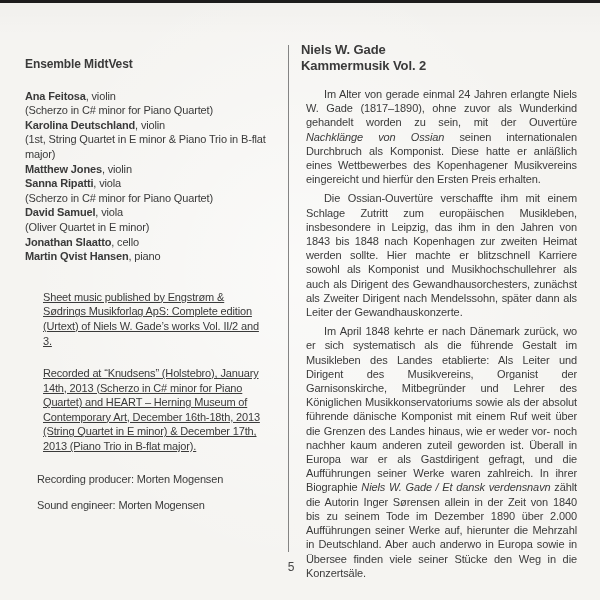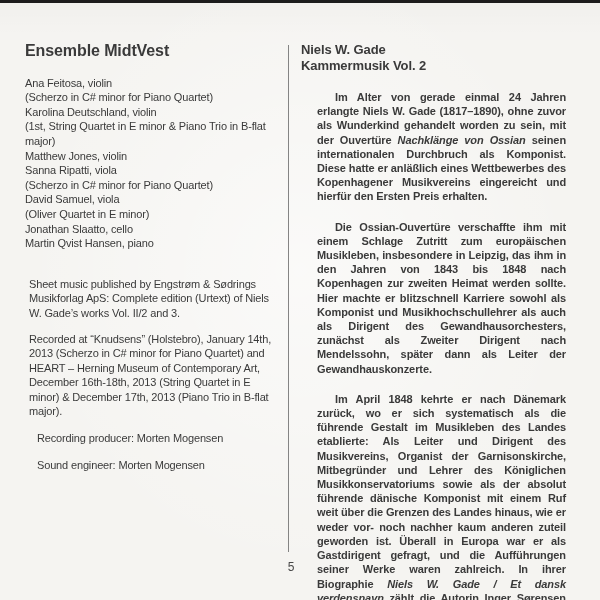--- a/index.html
+++ b/index.html
@@ -22,35 +22,35 @@
     color:var(--text);
   }
   .scan-edge{position:absolute;top:0;left:0;width:600px;height:3px;background:var(--edge);}
   .divider{position:absolute;left:288px;top:45px;width:1px;height:507px;background:var(--divider);opacity:.85;}
 
   
   .left-col{
     position:absolute;left:25px;top:44px;width:258px;
     font-size:11px;line-height:14.6px;letter-spacing:-0.15px;
   }
-  .col-heading{font-weight:700;font-size:16px;letter-spacing:-0.1px;margin:0 0 17px 0;}
+  .col-heading{font-weight:700;font-size:12px;letter-spacing:-0.1px;margin:13px 0 17px 0;}
   .musicians{margin:0 0 26px 0;}
-  .musician .m-name{font-weight:400;}
+  .musician .m-name{font-weight:700;}
   .block{margin:0 0 11px 0;}
-  .block p{margin:4px;}
+  .block p{margin:18px;text-decoration:underline;}
   .credit-lines div{margin:12px;}
 
   
   .right-col{
     position:absolute;left:301px;top:42px;width:281px;
     font-size:11px;line-height:14.2px;letter-spacing:-0.1px;
     text-align:justify;
   }
   .rc-heading{font-weight:700;font-size:13px;line-height:16px;letter-spacing:-0.1px;margin:0 0 13px 0;text-align:left;}
-  .para{margin:16px;text-indent:18px;font-weight:bold;}
+  .para{margin:5px;text-indent:18px;}
   .para i{font-style:italic;}
 
   .page-num{
     position:absolute;top:560px;left:0;width:582px;
     text-align:center;font-size:12px;color:#474747;
   }
 </style>
 </head>
 <body>
 

